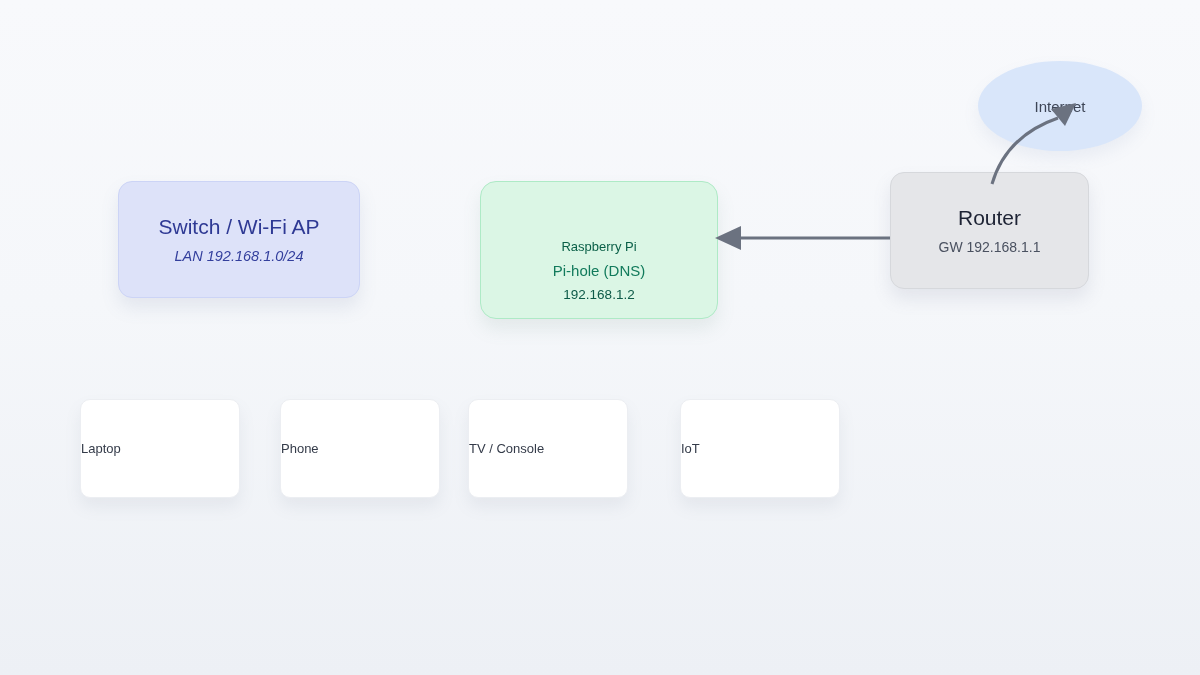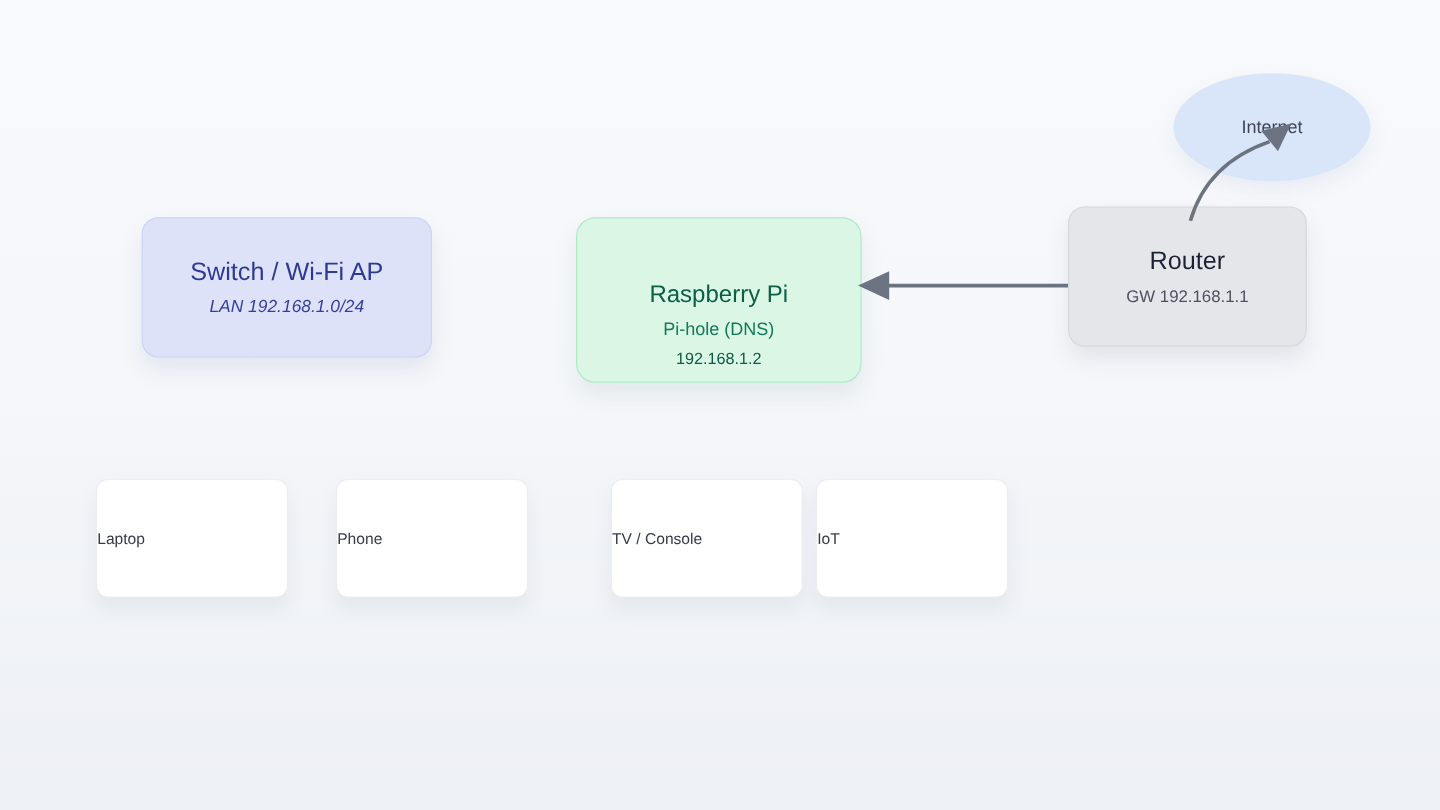--- a/index.html
+++ b/index.html
@@ -49,21 +49,21 @@
   
   .node-pi {
     left: 480px; top: 181px;
     width: 238px; height: 138px;
     background: #dbf6e5;
     border: 1px solid #aeeac6;
     border-radius: 16px;
     box-shadow: 0 10px 18px rgba(110, 150, 130, 0.13);
     gap: 8px;
   }
-  .node-pi .title { font-size: 20px; color: #0a5f47; margin-top: 40px; }
+  .node-pi .title { font-size: 13px; color: #0a5f47; margin-top: 40px; }
   .node-pi .sub   { font-size: 15px;   color: #117a5b; }
   .node-pi .ip    { font-size: 13.5px; color: #0d5a48; text-align: center; }
 
   
   .node-router {
     left: 890px; top: 172px;
     width: 199px; height: 117px;
     background: #e5e6e9;
     border: 1px solid #d6d8dc;
     border-radius: 14px;
@@ -83,21 +83,21 @@
     border-radius: 10px;
     box-shadow: 0 9px 16px rgba(120, 130, 150, 0.10);
     display: flex;
     align-items: center;
     justify-content: flex-start;
     font-size: 13px;
     color: #343b49;
   }
   .device-0 { left: 80px; }
   .device-1 { left: 280px; }
-  .device-2 { left: 509px; }
+  .device-2 { left: 468px; }
   .device-3 { left: 680px; }
 
   
   .edges {
     position: absolute;
     left: 0; top: 0;
     width: 1200px; height: 675px;
     pointer-events: none;
   }
 </style>

